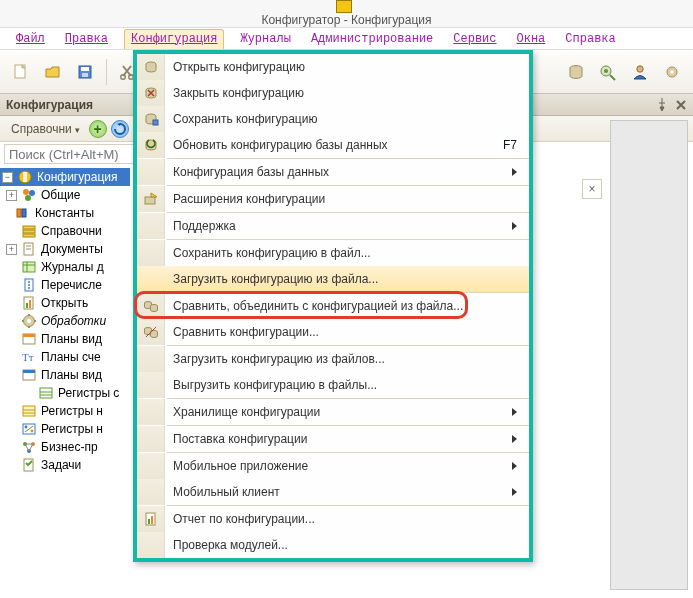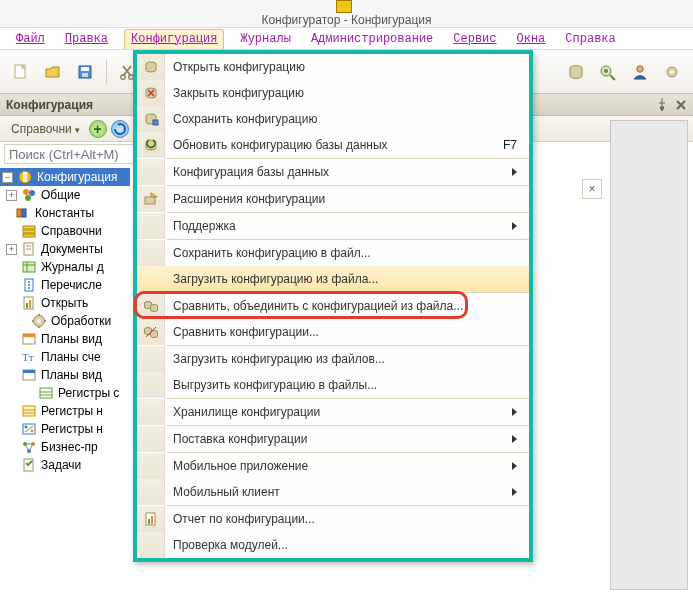--- a/index.html
+++ b/index.html
@@ -452,21 +452,21 @@
       </div>
       <div class="node" style="padding-left: 6px;">
         <span class="exp blank"></span>
         <span class="nico"><svg viewBox="0 0 16 16">
             <rect x="3" y="2" width="9" height="12" fill="#fff" stroke="#9e8f58"></rect>
             <rect x="5" y="8" width="2" height="5" fill="#5aa02c"></rect>
             <rect x="8" y="5" width="2" height="8" fill="#f08a24"></rect>
           </svg></span>
         <span class="nlabel">Открыть</span>
       </div>
-      <div class="node" style="padding-left: 16px;">
+      <div class="node" style="padding-left: 6px; font-style: italic;">
         <span class="exp blank"></span>
         <span class="nico"><svg viewBox="0 0 16 16">
             <circle cx="8" cy="8" r="5.5" fill="#d8cfa9" stroke="#9e8f58"></circle>
             <circle cx="8" cy="8" r="2" fill="#fff"></circle>
             <path d="M8 1 L8 3 M8 13 L8 15 M1 8 L3 8 M13 8 L15 8" stroke="#9e8f58" stroke-width="2"></path>
           </svg></span>
         <span class="nlabel">Обработки</span>
       </div>
       <div class="node" style="padding-left: 6px;">
         <span class="exp blank"></span>

